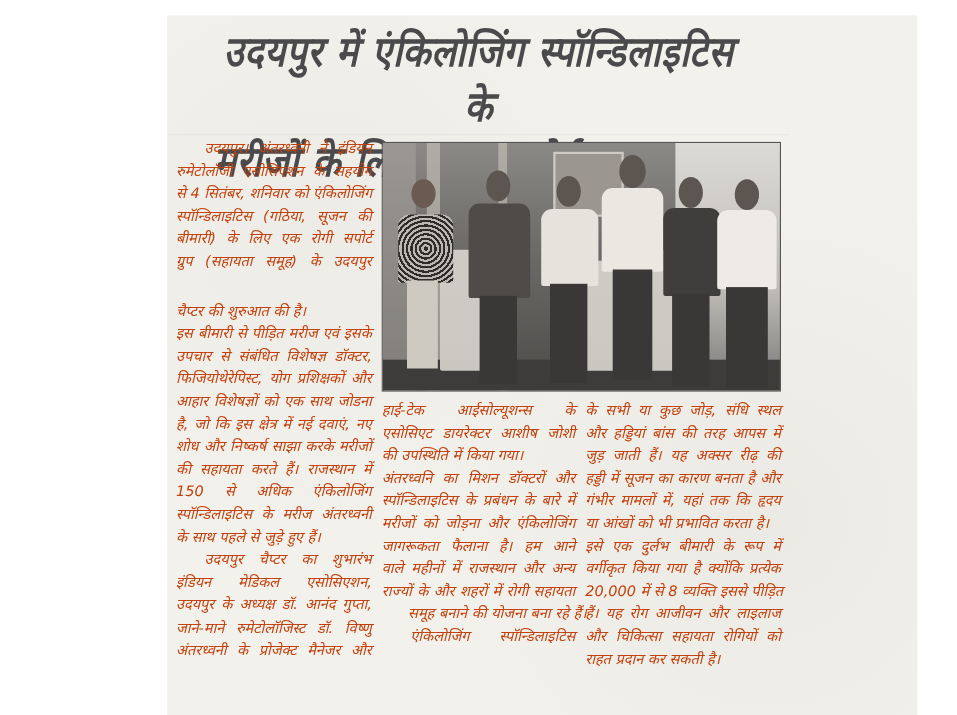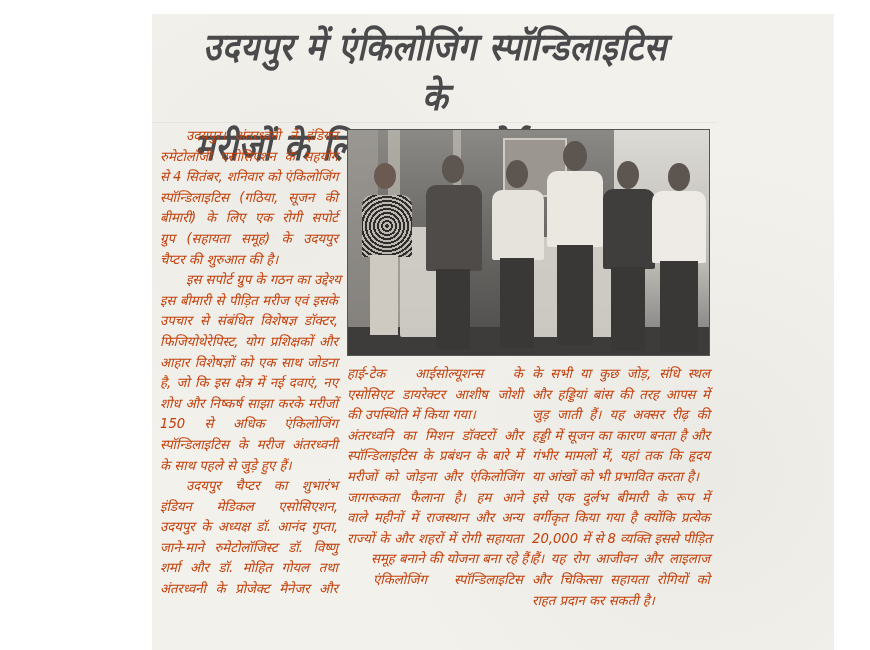--- a/index.html
+++ b/index.html
@@ -67,36 +67,35 @@
 
   <div class="fold"></div>
 
   <div class="col col1" id="col1">
       <span class="line indent">उदयपुर। अंतरध्वनी ने इंडियन</span>
       <span class="line">रुमेटोलॉजी एसोसिएशन के सहयोग</span>
       <span class="line">से 4 सितंबर, शनिवार को एंकिलोजिंग</span>
       <span class="line">स्पॉन्डिलाइटिस (गठिया, सूजन की</span>
       <span class="line">बीमारी) के लिए एक रोगी सपोर्ट</span>
       <span class="line">ग्रुप (सहायता समूह) के उदयपुर</span>
-      <span class="line" style="text-align-last: left;">चैप्टर की शुरुआत की है।</span>
-      <span class="line indent">इस सपोर्ट ग्रुप के गठन का उद्देश्य</span>
+      <span class="line" style="text-align-last: left; margin-top: 24px;">चैप्टर की शुरुआत की है।</span>
       <span class="line">इस बीमारी से पीड़ित मरीज एवं इसके</span>
       <span class="line">उपचार से संबंधित विशेषज्ञ डॉक्टर,</span>
       <span class="line">फिजियोथेरेपिस्ट, योग प्रशिक्षकों और</span>
       <span class="line">आहार विशेषज्ञों को एक साथ जोडना</span>
       <span class="line">है, जो कि इस क्षेत्र में नई दवाएं, नए</span>
       <span class="line">शोध और निष्कर्ष साझा करके मरीजों</span>
+      <span class="line">की सहायता करते हैं। राजस्थान में</span>
       <span class="line">150 से अधिक एंकिलोजिंग</span>
       <span class="line">स्पॉन्डिलाइटिस के मरीज अंतरध्वनी</span>
       <span class="line" style="text-align-last: left;">के साथ पहले से जुड़े हुए हैं।</span>
       <span class="line indent">उदयपुर चैप्टर का शुभारंभ</span>
       <span class="line">इंडियन मेडिकल एसोसिएशन,</span>
       <span class="line">उदयपुर के अध्यक्ष डॉ. आनंद गुप्ता,</span>
       <span class="line">जाने-माने रुमेटोलॉजिस्ट डॉ. विष्णु</span>
-      <span class="line">शर्मा और डॉ. मोहित गोयल तथा</span>
       <span class="line">अंतरध्वनी के प्रोजेक्ट मैनेजर और</span>
     </div>
 
   <div class="photo">
     <div class="wall-panel" style="left:0;width:30px;"></div>
     <div class="wall-panel" style="left:40px;width:12px;background:#c8c4bd;"></div>
     <div class="wall-panel" style="left:105px;width:8px;background:#c8c4bd;"></div>
     <div class="frame"></div>
     <div class="window"></div>
     <div class="floor"></div>

